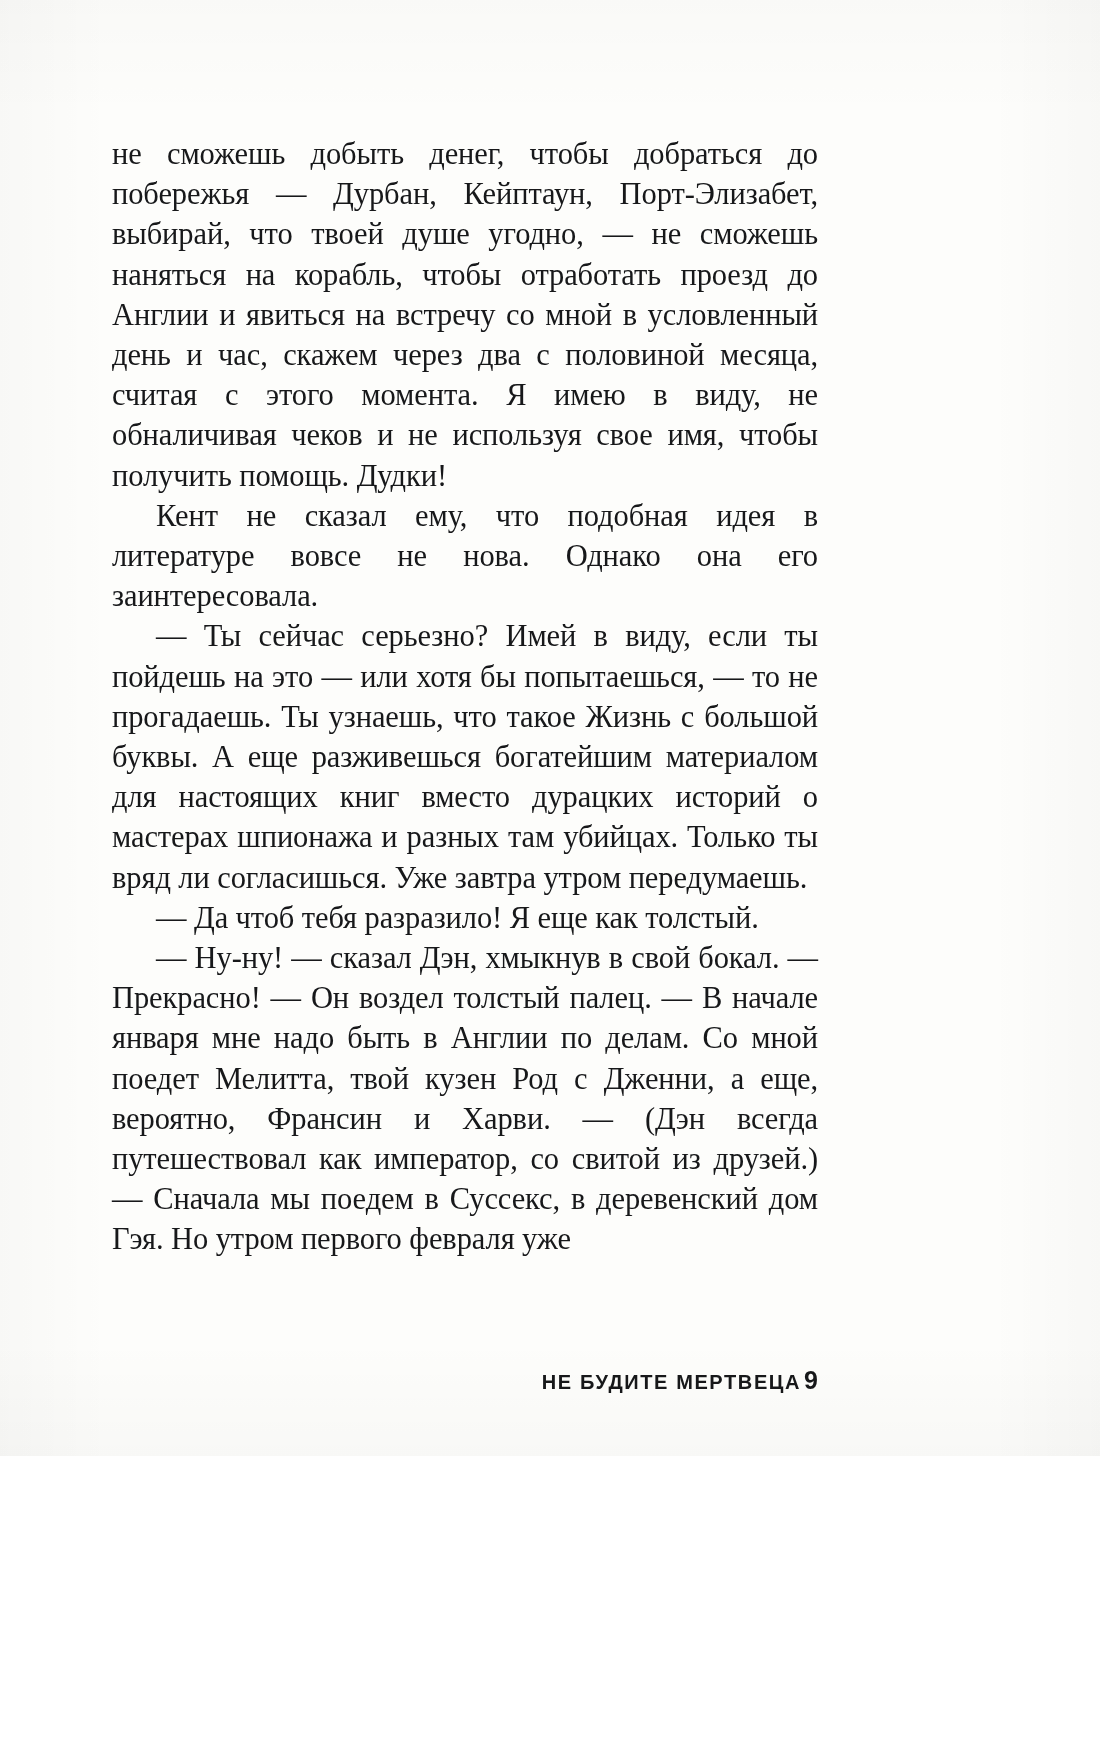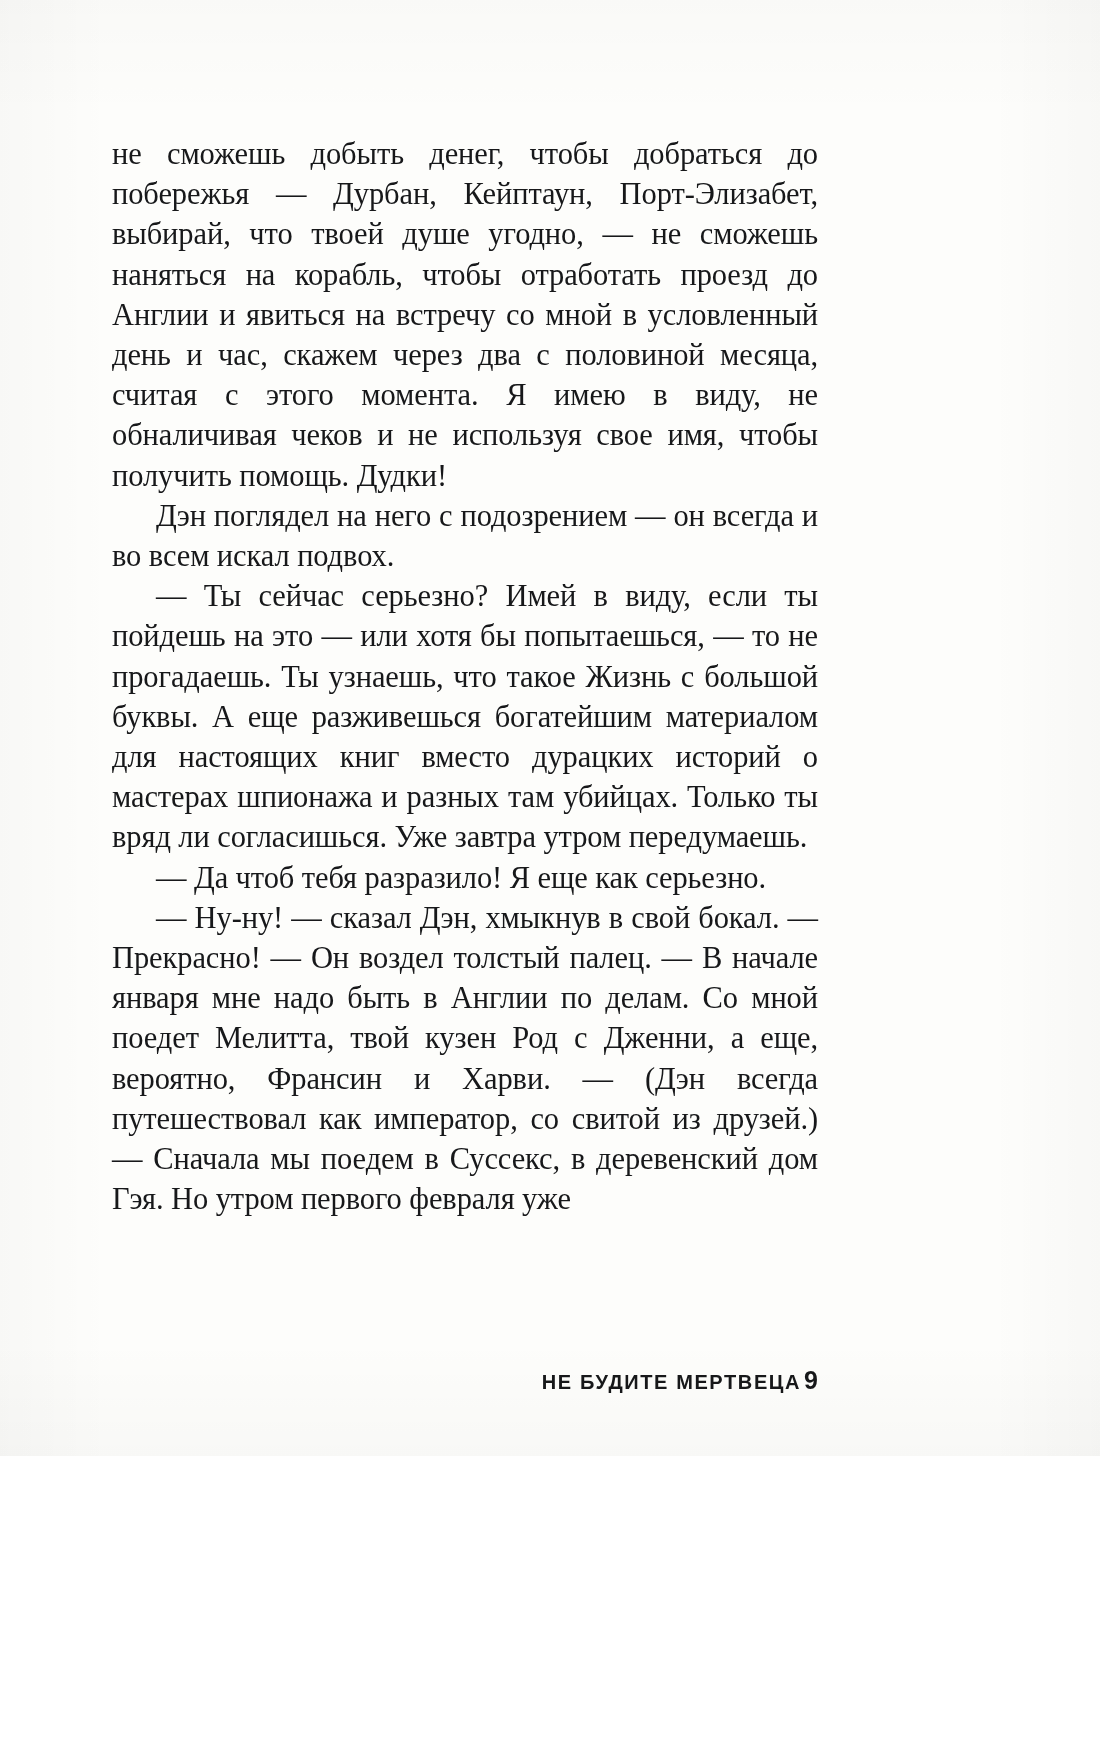--- a/index.html
+++ b/index.html
@@ -84,23 +84,23 @@
   }
 </style>
 </head>
 <body>
 
 <div class="page">
   <div class="paper-tone"></div>
 
   <div class="text-block">
     <p class="para">не сможешь добыть денег, чтобы добраться до побережья — Дурбан, Кейптаун, Порт-Элизабет, выбирай, что твоей душе угодно, — не сможешь наняться на корабль, чтобы отработать проезд до Англии и явиться на встречу со мной в условленный день и час, скажем через два с половиной месяца, считая с этого момента. Я имею в виду, не обналичивая чеков и не используя свое имя, чтобы получить помощь. Дудки!</p>
-    <p class="para indent">Дэн поглядел на него с подозрением — он всегда и во всем искал подвох.</p>
+    <p class="para indent">Кент не сказал ему, что подобная идея в литературе вовсе не нова. Однако она его заинтересовала.</p>
     <p class="para indent">— Ты сейчас серьезно? Имей в виду, если ты пойдешь на это — или хотя бы попытаешься, — то не прогадаешь. Ты узнаешь, что такое Жизнь с большой буквы. А еще разживешься богатейшим материалом для настоящих книг вместо дурацких историй о мастерах шпионажа и разных там убийцах. Только ты вряд ли согласишься. Уже завтра утром передумаешь.</p>
-    <p class="para indent">— Да чтоб тебя разразило! Я еще как серьезно.</p>
+    <p class="para indent">— Да чтоб тебя разразило! Я еще как толстый.</p>
     <p class="para indent">— Ну-ну! — сказал Дэн, хмыкнув в свой бокал. — Прекрасно! — Он воздел толстый палец. — В начале января мне надо быть в Англии по делам. Со мной поедет Мелитта, твой кузен Род с Дженни, а еще, вероятно, Франсин и Харви. — (Дэн всегда путешествовал как император, со свитой из друзей.) — Сначала мы поедем в Суссекс, в деревенский дом Гэя. Но утром первого февраля уже</p>
   </div>
 
   <div class="footer">
     <span class="running-head">НЕ БУДИТЕ МЕРТВЕЦА</span>
     <span class="page-number">9</span>
   </div>
 </div>
 
 </body></html>

